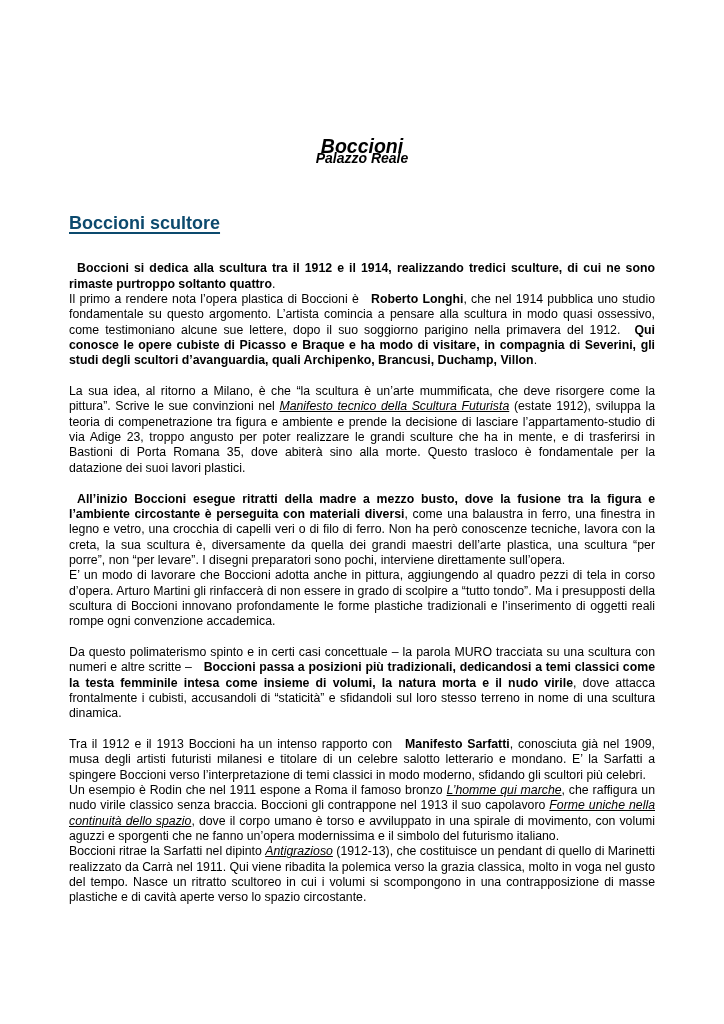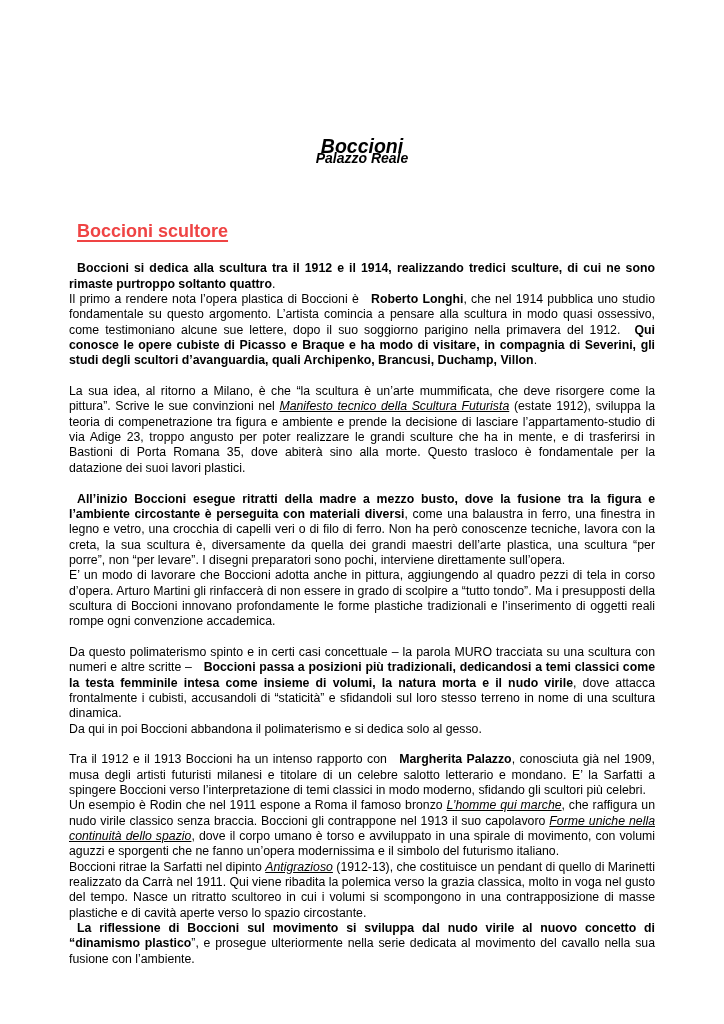--- a/index.html
+++ b/index.html
@@ -39,25 +39,25 @@
       top: 149px;
       font-size: 14px;
       line-height: 18px;
     }
     .section-heading {
       position: absolute;
       top: 213px;
       left: 0;
       font-size: 18px;
       font-weight: bold;
-      color: #ef4444;
+      color: #0c4a6e;
       text-decoration: underline;
       text-decoration-thickness: 2px;
       text-underline-offset: 3px;
-      margin: 8px;
+      margin: 0;
     }
     .body-text {
       position: absolute;
       top: 246px;
       left: 0;
       width: 586px;
       font-size: 12.3px;
       line-height: 15.35px;
       text-align: justify;
     }
@@ -93,24 +93,22 @@
     <p><span>Il primo a rendere nota l’opera plastica di Boccioni è </span><b>Roberto Longhi</b><span>, che nel 1914 pubblica uno studio fondamentale su questo argomento. L’artista comincia a pensare alla scultura in modo quasi ossessivo, come testimoniano alcune sue lettere, dopo il suo soggiorno parigino nella primavera del 1912. </span><b>Qui conosce le opere cubiste di Picasso e Braque e ha modo di visitare, in compagnia di Severini, gli studi degli scultori d’avanguardia, quali Archipenko, Brancusi, Duchamp, Villon</b><span>.</span></p>
 
     <p class="gap"><span>La sua idea, al ritorno a Milano, è che “la scultura è un’arte mummificata, che deve risorgere come la pittura”. Scrive le sue convinzioni nel </span><i>Manifesto tecnico della Scultura Futurista</i><span> (estate 1912), sviluppa la teoria di compenetrazione tra figura e ambiente e prende la decisione di lasciare l’appartamento-studio di via Adige 23, troppo angusto per poter realizzare le grandi sculture che ha in mente, e di trasferirsi in Bastioni di Porta Romana 35, dove abiterà sino alla morte. Questo trasloco è fondamentale per la datazione dei suoi lavori plastici.</span></p>
 
     <p class="gap"><b>All’inizio Boccioni esegue ritratti della madre a mezzo busto, dove la fusione tra la figura e l’ambiente circostante è perseguita con materiali diversi</b><span>, come una balaustra in ferro, una finestra in legno e vetro, una crocchia di capelli veri o di filo di ferro. Non ha però conoscenze tecniche, lavora con la creta, la sua scultura è, diversamente da quella dei grandi maestri dell’arte plastica, una scultura “per porre”, non “per levare”. I disegni preparatori sono pochi, interviene direttamente sull’opera.</span></p>
 
     <p><span>E’ un modo di lavorare che Boccioni adotta anche in pittura, aggiungendo al quadro pezzi di tela in corso d’opera. Arturo Martini gli rinfaccerà di non essere in grado di scolpire a “tutto tondo”. Ma i presupposti della scultura di Boccioni innovano profondamente le forme plastiche tradizionali e l’inserimento di oggetti reali rompe ogni convenzione accademica.</span></p>
 
     <p class="gap"><span>Da questo polimaterismo spinto e in certi casi concettuale – la parola MURO tracciata su una scultura con numeri e altre scritte – </span><b>Boccioni passa a posizioni più tradizionali, dedicandosi a temi classici come la testa femminile intesa come insieme di volumi, la natura morta e il nudo virile</b><span>, dove attacca frontalmente i cubisti, accusandoli di “staticità” e sfidandoli sul loro stesso terreno in nome di una scultura dinamica.</span></p>
 
-    <p><span>Da qui in poi Boccioni abbandona il polimaterismo e si dedica solo al gesso.</span></p>
 
-    <p class="gap"><span>Tra il 1912 e il 1913 Boccioni ha un intenso rapporto con </span><b>Margherita Palazzo</b><span>, conosciuta già nel 1909, musa degli artisti futuristi milanesi e titolare di un celebre salotto letterario e mondano. E’ la Sarfatti a spingere Boccioni verso l’interpretazione di temi classici in modo moderno, sfidando gli scultori più celebri.</span></p>
+    <p class="gap"><span>Tra il 1912 e il 1913 Boccioni ha un intenso rapporto con </span><b>Manifesto Sarfatti</b><span>, conosciuta già nel 1909, musa degli artisti futuristi milanesi e titolare di un celebre salotto letterario e mondano. E’ la Sarfatti a spingere Boccioni verso l’interpretazione di temi classici in modo moderno, sfidando gli scultori più celebri.</span></p>
 
     <p><span>Un esempio è Rodin che nel 1911 espone a Roma il famoso bronzo </span><i>L’homme qui marche</i><span>, che raffigura un nudo virile classico senza braccia. Boccioni gli contrappone nel 1913 il suo capolavoro </span><i>Forme uniche nella continuità dello spazio</i><span>, dove il corpo umano è torso e avviluppato in una spirale di movimento, con volumi aguzzi e sporgenti che ne fanno un’opera modernissima e il simbolo del futurismo italiano.</span></p>
 
     <p><span>Boccioni ritrae la Sarfatti nel dipinto </span><i>Antigrazioso</i><span> (1912-13), che costituisce un pendant di quello di Marinetti realizzato da Carrà nel 1911. Qui viene ribadita la polemica verso la grazia classica, molto in voga nel gusto del tempo. Nasce un ritratto scultoreo in cui i volumi si scompongono in una contrapposizione di masse plastiche e di cavità aperte verso lo spazio circostante.</span></p>
 
-    <p><b>La riflessione di Boccioni sul movimento si sviluppa dal nudo virile al nuovo concetto di “dinamismo plastico</b><span>”, e prosegue ulteriormente nella serie dedicata al movimento del cavallo nella sua fusione con l’ambiente.</span></p>
 
   </div>
 </div>
 
 </body></html>

